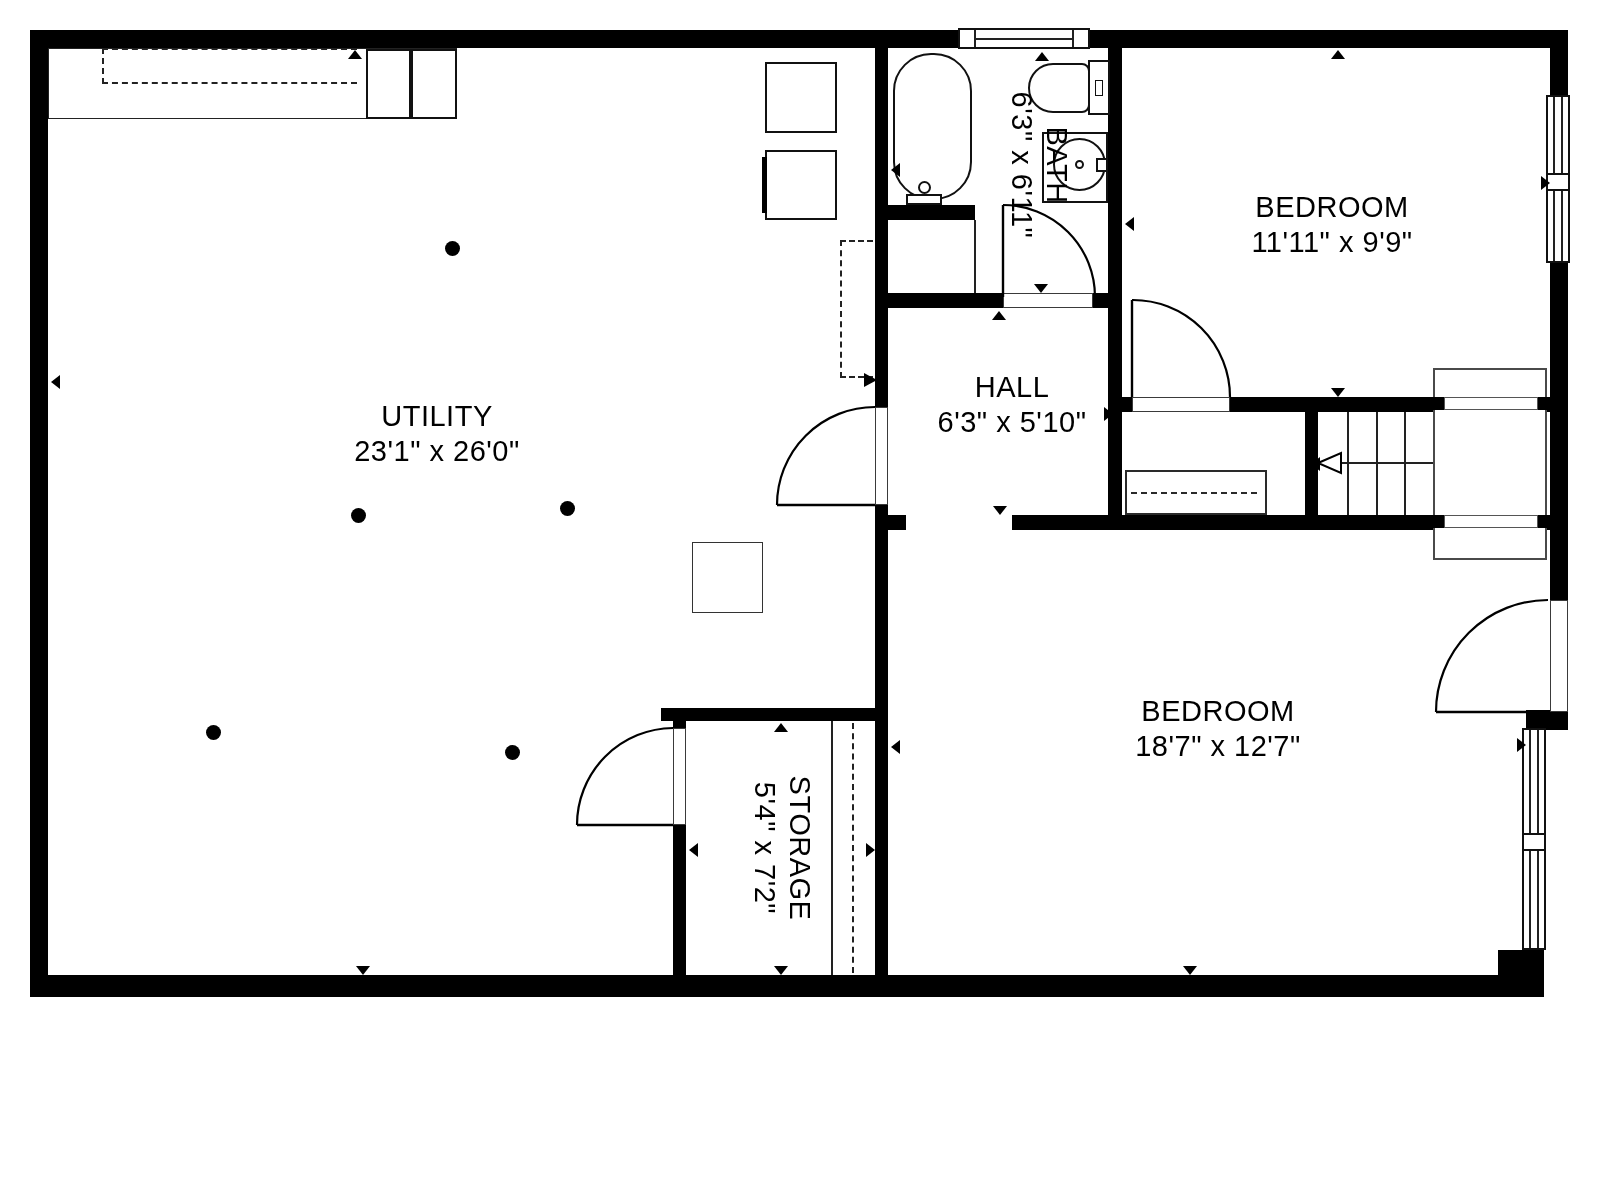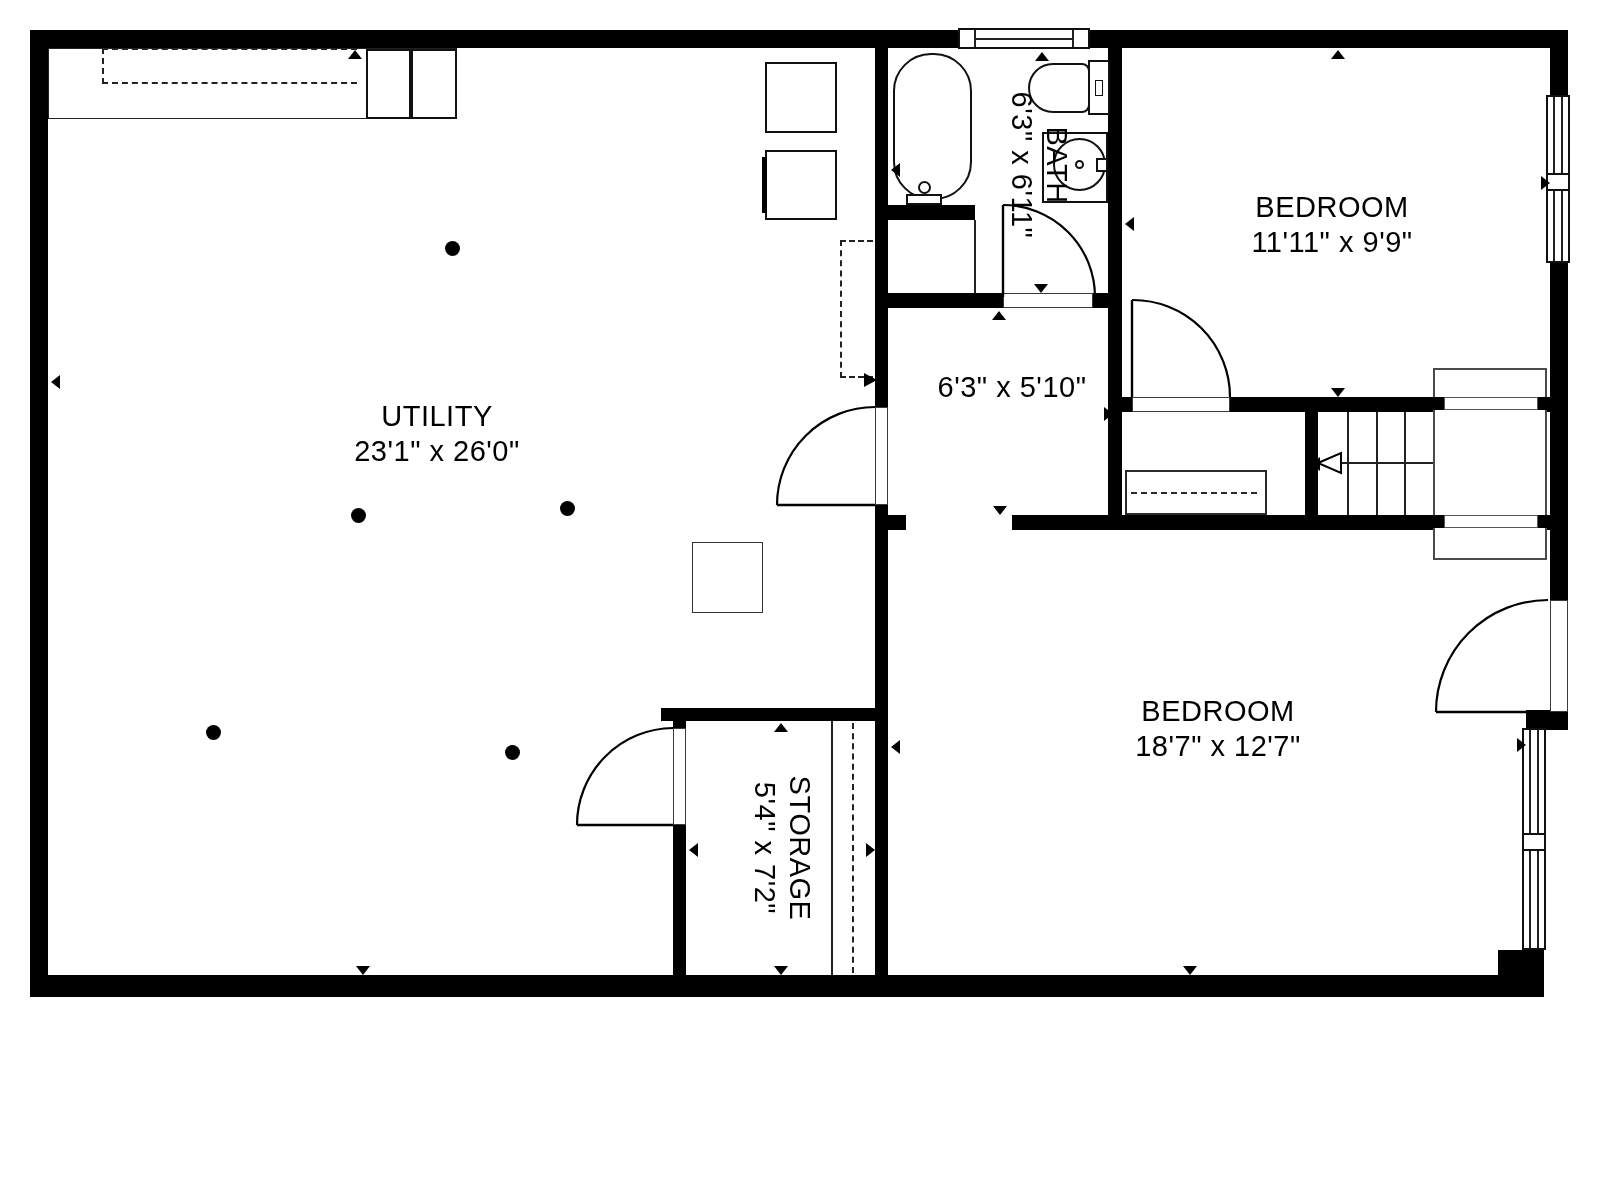--- a/index.html
+++ b/index.html
@@ -159,20 +159,21 @@
   <div class="tri right" style="left:1541px;top:176px"></div>
   <div class="tri right" style="left:1517px;top:738px"></div>
   <div class="tri right" style="left:866px;top:843px"></div>
   <div class="tri right" style="left:1104px;top:407px"></div>
 
   <div class="room-label" style="left:287px;top:399px;width:300px">
     <span class="nm">UTILITY</span>
     <span class="dm">23'1" x 26'0"</span>
   </div>
   <div class="room-label" style="left:862px;top:370px;width:300px">
+    <span class="nm">HALL</span>
     <span class="dm">6'3" x 5'10"</span>
   </div>
   <div class="room-label" style="left:1182px;top:190px;width:300px">
     <span class="nm">BEDROOM</span>
     <span class="dm">11'11" x 9'9"</span>
   </div>
   <div class="room-label" style="left:1068px;top:694px;width:300px">
     <span class="nm">BEDROOM</span>
     <span class="dm">18'7" x 12'7"</span>
   </div>

